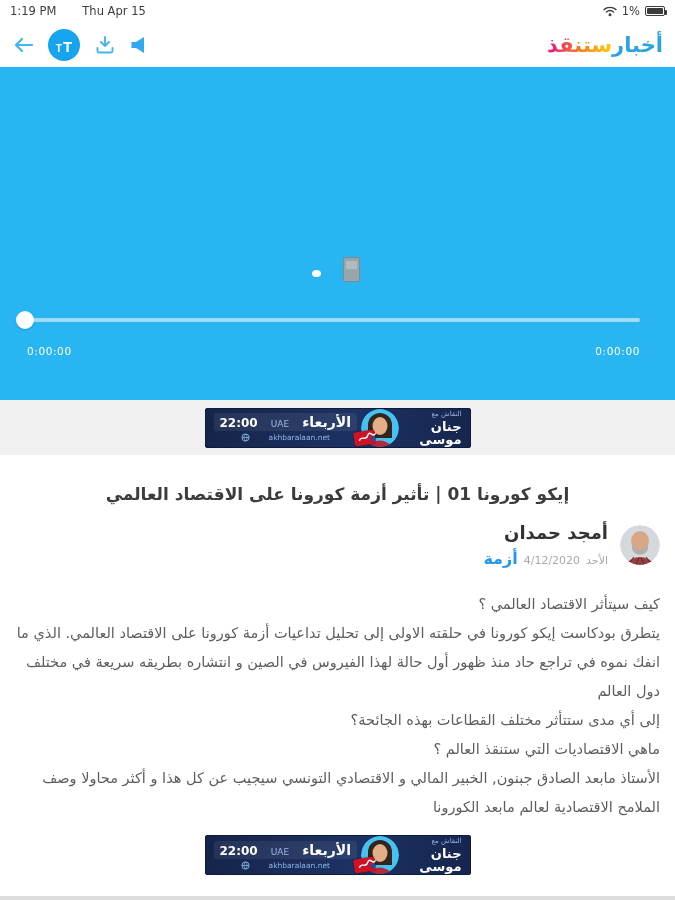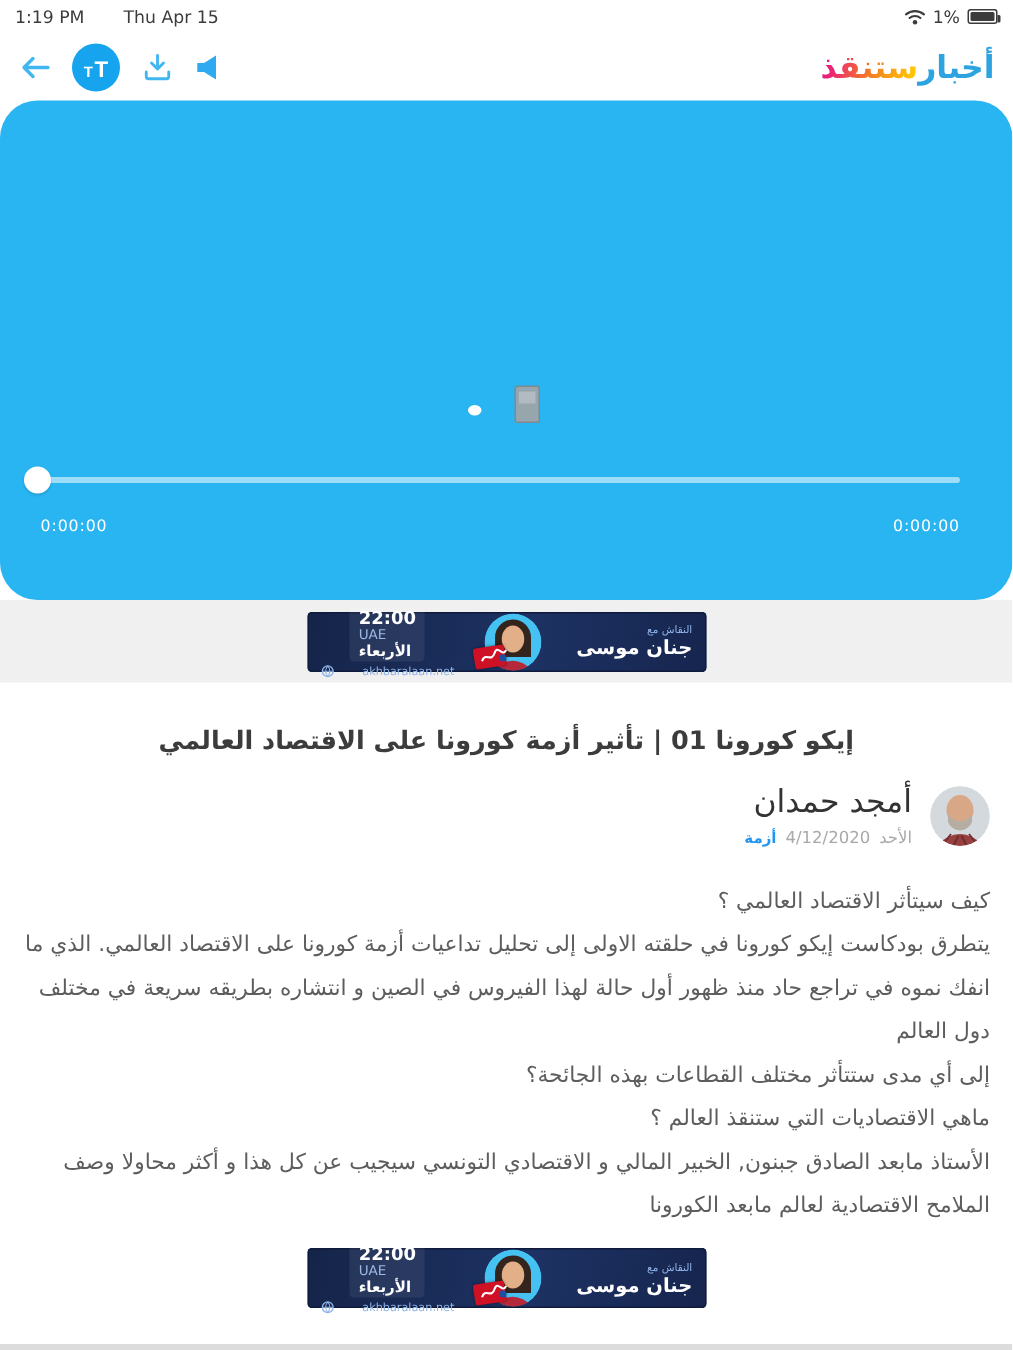--- a/index.html
+++ b/index.html
@@ -23,58 +23,58 @@
   .tt-small { font-size:10px; font-weight:bold; line-height:1; }
   .tt-big { font-size:15px; font-weight:bold; line-height:1; }
   .logo { margin-left:auto; display:flex; align-items:center; direction:rtl; font-weight:bold; font-size:21px; letter-spacing:-.5px; }
   .logo-news { color:#2da4e0; }
   .logo-now { color:#ef5ba1; }
   @supports ((-webkit-background-clip:text) or (background-clip:text)) {
     .logo-now { background:linear-gradient(105deg,#e9197e 10%,#f5821f 55%,#ffcb05 95%); -webkit-background-clip:text; background-clip:text; color:transparent; }
   }
 
   
-  .hero { position:relative; height:333px; background:var(--player_blue,#29b4f2);border-radius:25px; }
+  .hero { position:relative; height:333px; background:var(--player_blue,#29b4f2); }
   .hero-dot { position:absolute; left:312px; top:203px; width:9px; height:7px; background:#fff; border-radius:50%; }
   .broken-img { position:absolute; left:343px; top:190px; width:17px; height:25px; background:#97a5ac; border:1px solid #7d8a91; border-radius:2px; }
   .broken-img::after { content:""; position:absolute; left:2px; top:3px; right:2px; height:8px; background:rgba(255,255,255,.25); }
   .seek { position:absolute; left:25px; top:244px; width:615px; height:18px; cursor:pointer; }
   .seek-track { position:absolute; left:0; right:0; top:7px; height:4px; background:rgba(255,255,255,.55); border-radius:2px; }
   .seek-thumb { position:absolute; left:-9px; top:0; width:18px; height:18px; background:#fff; border-radius:50%; box-shadow:0 1px 2px rgba(0,0,0,.15); cursor:grab; }
   .time-label { position:absolute; top:278px; font-size:10.5px; color:#fff; letter-spacing:.6px; }
   .time-left { left:27px; }
   .time-right { right:35px; }
 
   
   .ad-band { height:55px; background:#f0f0f0; display:flex; align-items:center; justify-content:center; }
   .banner { width:266px; height:40px; direction:rtl; display:flex; align-items:center; justify-content:space-between; padding:0 9px; border-radius:3px; cursor:pointer; background:linear-gradient(100deg,#152449 0%,#1d3263 55%,#16254e 100%); box-shadow:inset 0 0 0 1px #0e1b3d; }
   .bn-show { display:flex; flex-direction:column; align-items:flex-start; gap:2px; padding-left:4px; }
   .bn-show-label { font-size:7px; color:#8fb4e8; }
   .bn-host { font-size:13px; font-weight:bold; color:#fff; line-height:1; }
   .bn-photo { position:relative; width:46px; height:40px; flex:0 0 auto; }
   .bn-photo svg { position:absolute; left:3px; top:0; }
   .bn-badge { position:absolute; left:-3px; bottom:3px; width:21px; height:14px; background:#cf1126; border-radius:2px; transform:rotate(-9deg); box-shadow:0 0 2px rgba(0,0,0,.5); }
   .bn-sched { display:flex; flex-direction:column; align-items:center; gap:2px; }
-  .bn-sched-row { direction:ltr; display:flex; align-items:baseline; gap:0; background:rgba(255,255,255,.07); border-radius:3px; padding:1px 6px;flex-direction:column; }
+  .bn-sched-row { direction:ltr; display:flex; align-items:baseline; gap:13px; background:rgba(255,255,255,.07); border-radius:3px; padding:1px 6px; }
   .bn-time { font-size:12px; font-weight:bold; color:#fff; }
   .bn-region { font-size:9px; color:#9db9e4; }
-  .bn-day { font-size:10px; font-weight:bold; color:#fff; }
+  .bn-day { font-size:14px; font-weight:bold; color:#fff; }
   .bn-site-row { direction:ltr; display:flex; align-items:center; gap:19px; }
   .bn-site { font-size:7.5px; color:#8fb4e8; }
 
   
   .content { padding:24px 15px 0; }
   .article-title { direction:rtl; text-align:center; font-size:17px; font-weight:bold; color:#3c3c3c; line-height:30px; }
   .author-row { margin-top:13px; direction:rtl; display:flex; align-items:center; gap:12px; }
   .avatar { width:40px; height:40px; border-radius:50%; overflow:hidden; flex:0 0 auto; }
   .author-info { display:flex; flex-direction:column; }
-  .author-name { font-size:21px; font-weight:normal; color:#333; }
+  .author-name { font-size:18px; font-weight:bold; color:#333; }
   .author-meta { margin-top:6px; direction:rtl; display:flex; align-items:baseline; gap:6px; }
   .meta-day, .meta-date { font-size:11px; color:#a9a9a9; }
-  .meta-tag { font-size:10px; font-weight:bold; color:var(--tag_blue,#2196f3); cursor:pointer; }
+  .meta-tag { font-size:16px; font-weight:bold; color:var(--tag_blue,#2196f3); cursor:pointer; }
   .body-text { margin-top:22px; direction:rtl; text-align:right; font-size:14.5px; color:#5d5d5d; line-height:29px; }
   .bottom-banner-wrap { margin-top:13px; display:flex; justify-content:center; background:#fff; }
   .bottom-strip { position:absolute; left:0; right:0; bottom:0; height:4px; background:#dcdcdc; }
 </style>
 </head>
 <body>
 
 <div class="screen">
 
   <div class="status-bar">

